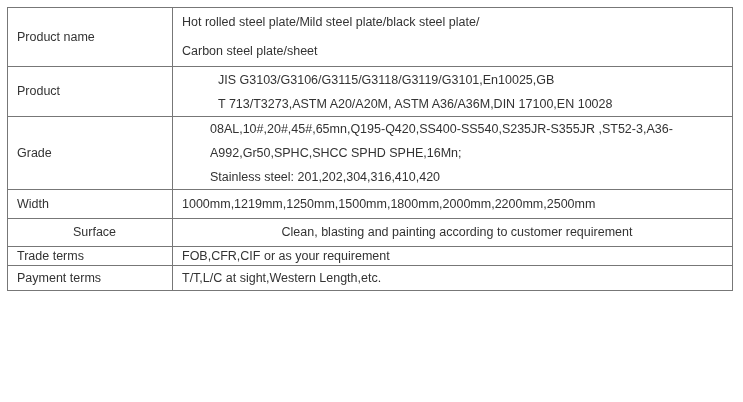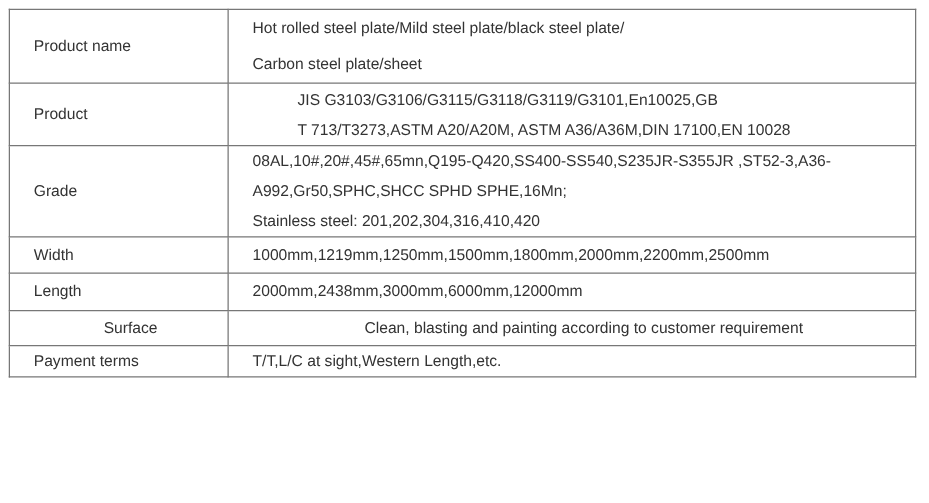--- a/index.html
+++ b/index.html
@@ -1,36 +1,36 @@
 <!DOCTYPE html>
 <html><head>
   <meta charset="utf-8">
   <style>
     html, body { margin: 0; padding: 0; background: #ffffff; }
     body { width: 743px; height: 402px; position: relative; overflow: hidden;
       font-family: "Liberation Sans", "DejaVu Sans", sans-serif; color: #333333; }
     .spec-table { position: absolute; left: 7px; top: 7px; width: 726px;
       border-collapse: collapse; border: 1px solid #222222; table-layout: fixed; }
-    .spec-table td { border: 1px solid #777777; padding: 0 0 0 19px; font-size: 12.5px;
+    .spec-table td { border: 1px solid #777777; padding: 0 0 0 9px; font-size: 12.5px;
       vertical-align: middle; line-height: 25px; }
     .spec-table td.label { width: 155px; }
     .spec-table td.value div { white-space: nowrap; }
     .r-product td { height: 57px; }
     .r-standard td { height: 49px; }
     .r-grade td { height: 72px; }
     .r-thick td { height: 27px; }
     .r-width td { height: 28px; }
     .r-length td { height: 29px; }
     .r-surface td { height: 27px; text-align: center; }
     .r-app td { height: 48px; }
     .r-trade td { height: 18px; line-height: 18px; }
     .r-pay td { height: 24px; line-height: 24px; }
     .r-product .value div { line-height: 29px; }
     .r-standard .value div { line-height: 24px; margin-left: 36px; }
-    .r-grade .value div { line-height: 24px; }
+    .r-grade .value div { line-height: 24px; margin-left: 28px; }
     .r-app .value div { line-height: 24px; }
   </style>
 </head>
 <body>
 
 <table class="spec-table">
   <tbody>
     <tr class="r-product">
       <td class="label">Product name</td>
       <td class="value">
@@ -52,30 +52,30 @@
         <div>A992,Gr50,SPHC,SHCC SPHD SPHE,16Mn;</div>
         <div>Stainless steel: 201,202,304,316,410,420</div>
       </td>
     </tr>
     <tr class="r-width">
       <td class="label">Width</td>
       <td class="value">
         <div>1000mm,1219mm,1250mm,1500mm,1800mm,2000mm,2200mm,2500mm</div>
       </td>
     </tr>
-    <tr class="r-length">
-      <td class="label">Length</td>
-      <td class="value">
-        <div>2000mm,2438mm,3000mm,6000mm,12000mm</div>
-      </td>
-    </tr>
     <tr class="r-surface">
       <td class="label">Surface</td>
       <td class="value">
         <div>Clean, blasting and painting according to customer requirement</div>
+      </td>
+    </tr>
+    <tr class="r-trade">
+      <td class="label">Trade terms</td>
+      <td class="value">
+        <div>FOB,CFR,CIF or as your requirement</div>
       </td>
     </tr>
     <tr class="r-pay">
       <td class="label">Payment terms</td>
       <td class="value">
         <div>T/T,L/C at sight,Western Length,etc.</div>
       </td>
     </tr>
   </tbody>
 </table>

